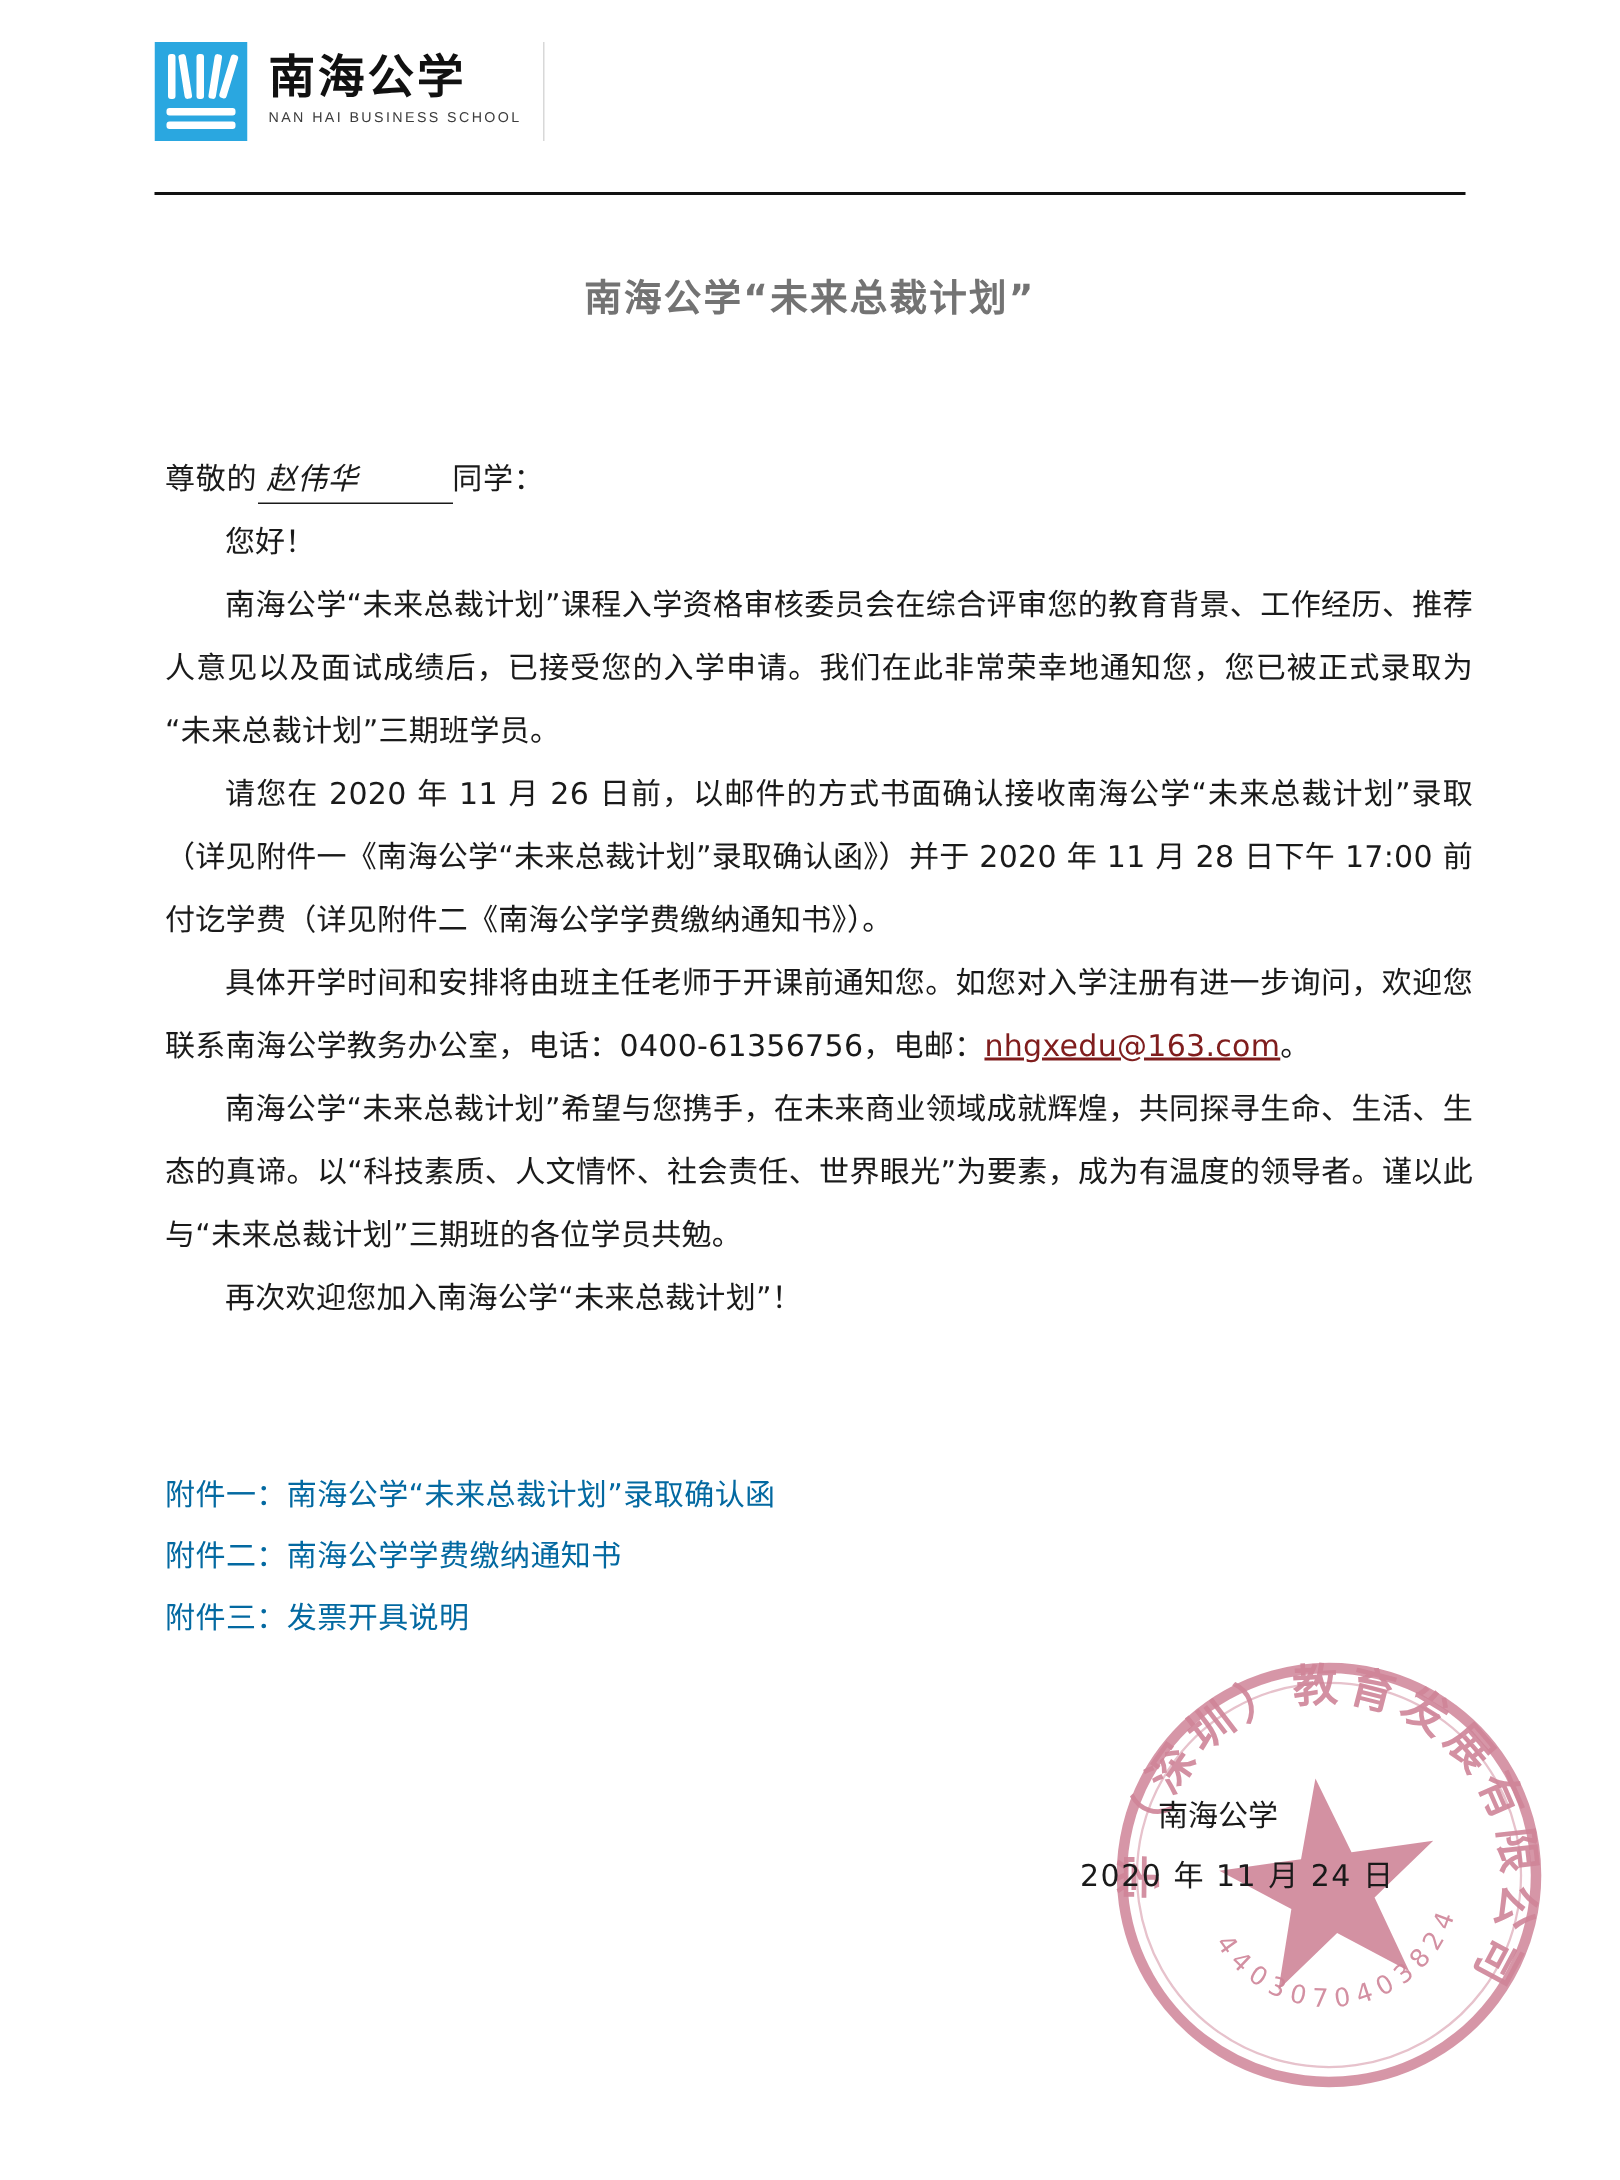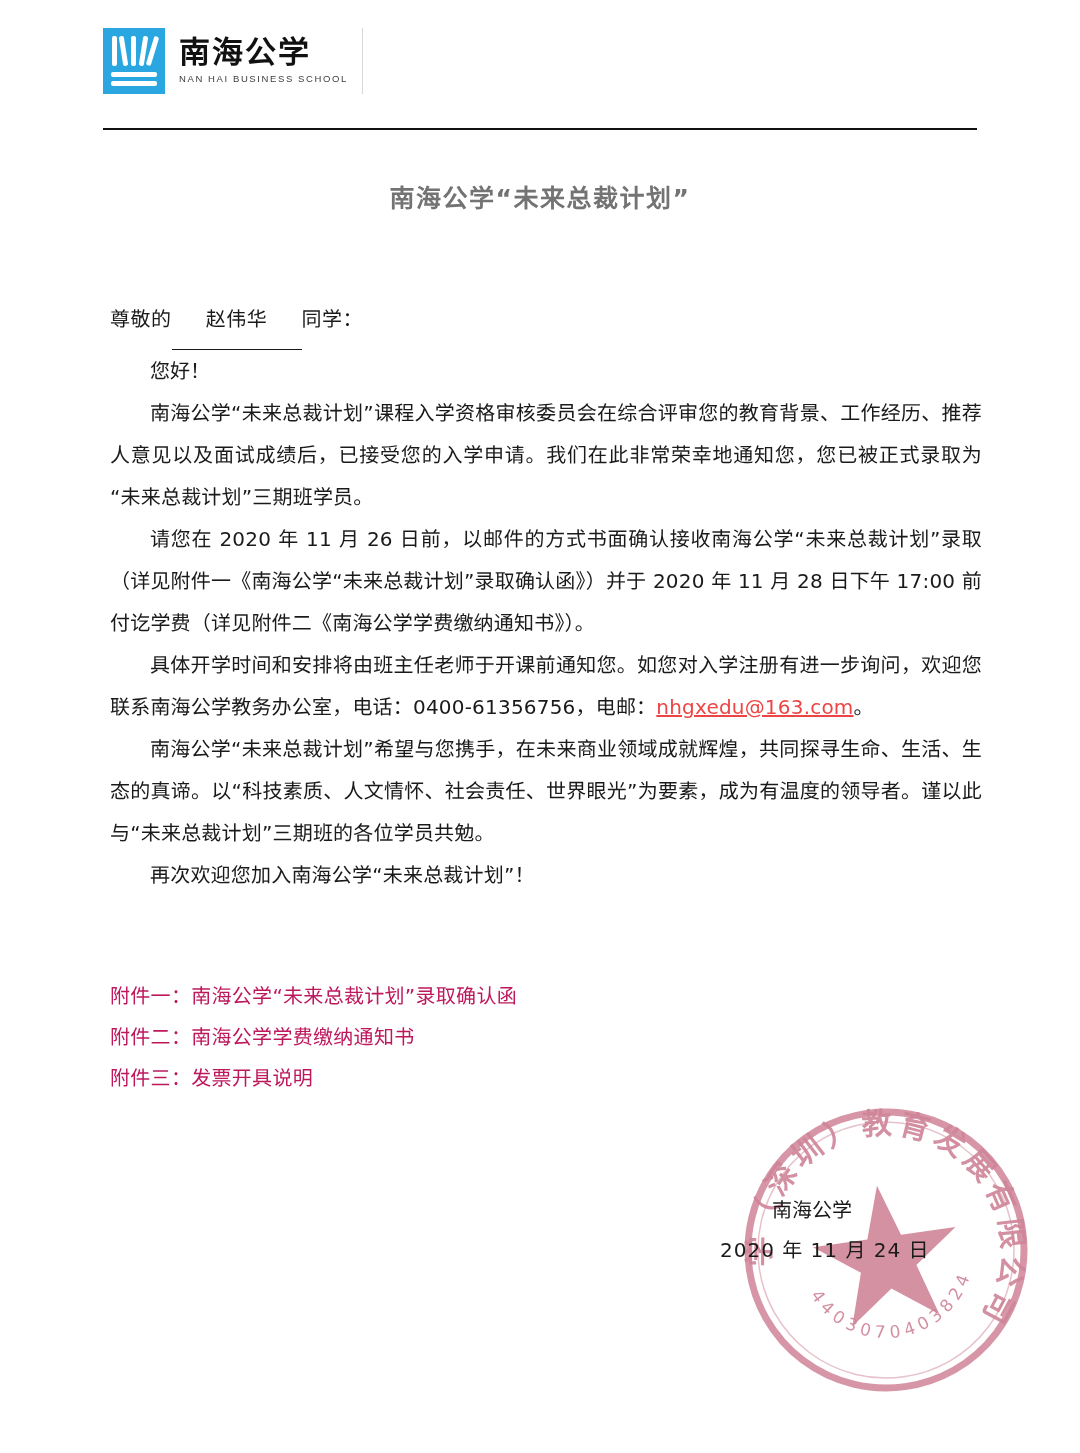--- a/index.html
+++ b/index.html
@@ -105,46 +105,46 @@
     color: #1a1a1a;
     font-family: "DejaVu Sans", "Liberation Sans", sans-serif;
   }
   .salutation {
     white-space: nowrap;
     letter-spacing: 0.5px;
   }
   .salutation .blank-name {
     display: inline-block;
     min-width: 118px;
-    text-align: center;
     border-bottom: 1.5px solid #1a1a1a;
-    padding: 0 6px 15px 6px;
+    padding: 0 6px 1px 6px;
     line-height: 30px;
+    font-style: italic;
   }
   p.para {
     margin: 0;
     text-indent: 2em;
     text-align: justify;
     letter-spacing: 0.2px;
   }
   .greet { text-indent: 2em; margin: 0; }
   .mail-link {
-    color: #ef4444;
+    color: #7f1d1d;
     text-decoration: underline;
   }
 
   
   .attachments {
     position: absolute;
     left: 110px;
     top: 976px;
     width: 700px;
     font-size: 20px;
     line-height: 41px;
-    color: #be185d;
+    color: #0369a1;
     font-family: "DejaVu Sans", "Liberation Sans", sans-serif;
   }
   .attachments div { letter-spacing: 0.3px; }
 
   
   .signature {
     position: absolute;
     left: 700px;
     top: 1190px;
     width: 260px;

